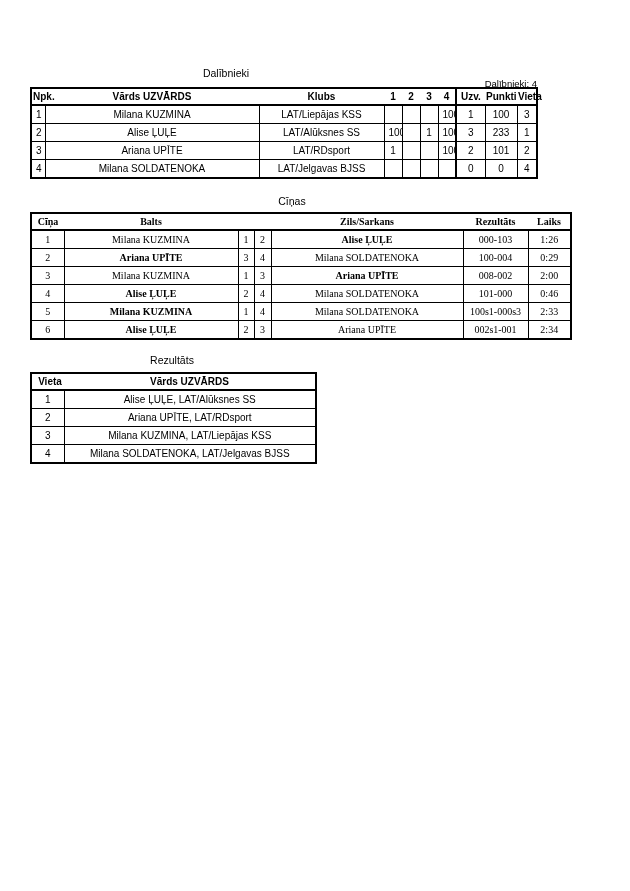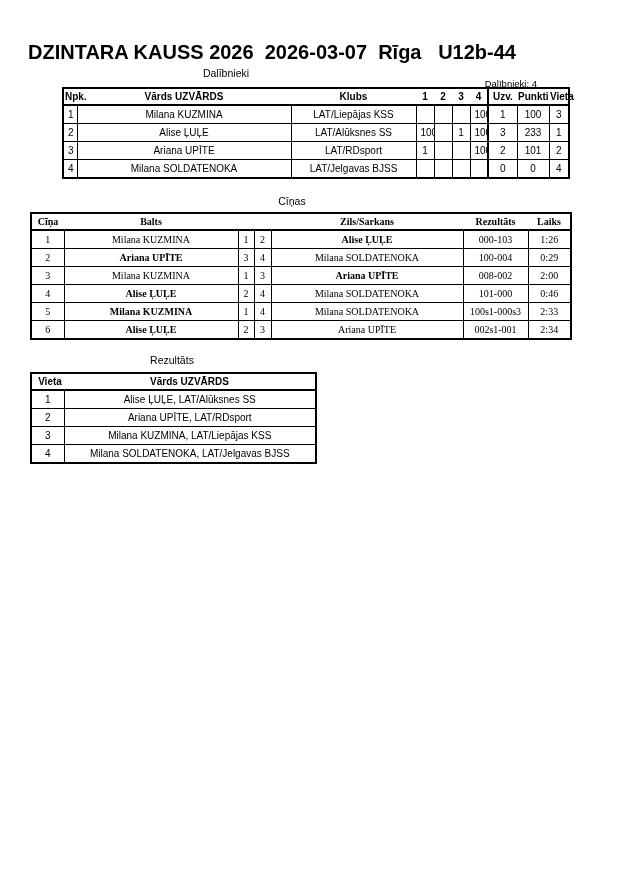--- a/index.html
+++ b/index.html
@@ -28,21 +28,21 @@
     position: absolute; top: 78px; right: 93px;
     font-size: 9.5px; white-space: pre; text-align: center;
   }
   table.tbl {
     position: absolute;
     border-collapse: collapse;
     table-layout: fixed;
     border: 2px solid #000;
     font-size: 10px;
   }
-  .tbl-participants { left: 30px; top: 87px;  width: 507px; margin-left: 32px; }
+  .tbl-participants { left: 30px; top: 87px;  width: 507px; }
   .tbl-fights       { left: 30px; top: 212px; width: 540px; font-family: Liberation Serif, serif; }
   .tbl-results      { left: 30px; top: 372px; width: 285px; }
 
   table.tbl th {
     border: none; border-bottom: 2px solid #000;
     font-size: 10px; font-weight: bold;
     padding: 0 1px; height: 15px;
     text-align: center; white-space: nowrap; overflow: visible;
   }
   table.tbl td {
@@ -59,21 +59,20 @@
   td.al { padding-left: 7px; }
   th.hleft { text-align: left; padding-left: 1px; }
   .grp { border-left: 2px solid #000 !important; }
   td.b { font-weight: bold; }
 </style>
 </head>
 <body>
 
 <div class="page">
 
-  <div class="doc-title">DZINTARA KAUSS 2026  2026-03-07  Rīga   U12b-44</div>
 
   <div class="section-title st-dalibnieki">Dalībnieki</div>
   <div class="count-label">Dalībnieki: 4</div>
 
   <table class="tbl tbl-participants">
     <colgroup>
       <col style="width:14px">
         <col style="width:214px">
         <col style="width:125px">
       <col style="width:18px">

